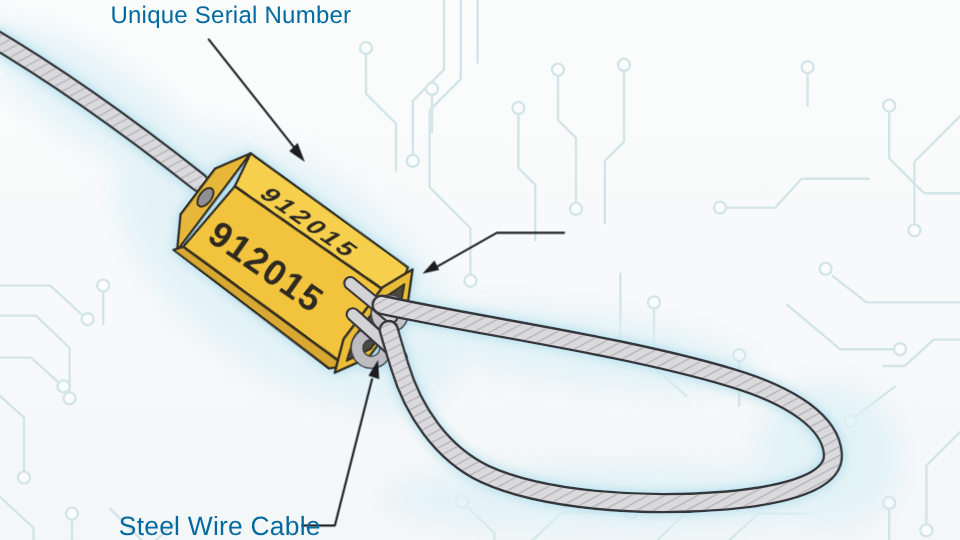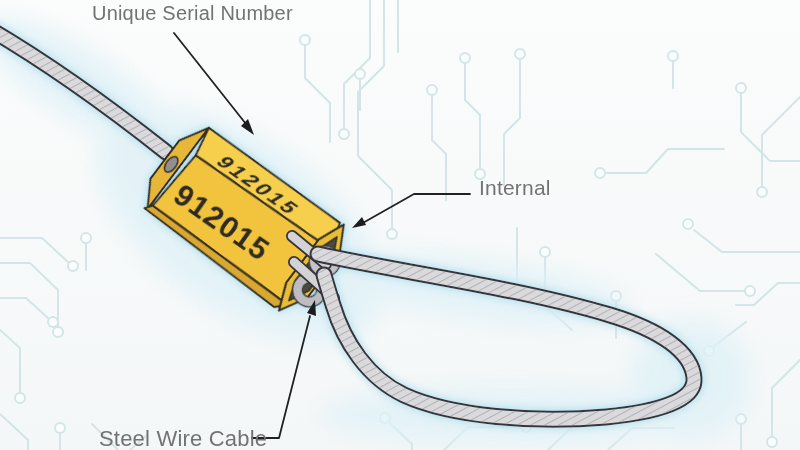--- a/index.html
+++ b/index.html
@@ -5,21 +5,21 @@
   html,body{margin:0;padding:0;}
   body{
     width:800px;height:450px;overflow:hidden;
     font-family:"Liberation Sans","DejaVu Sans",sans-serif;
     background:linear-gradient(180deg,#fbfcfc 0%,#f4f7f8 100%);
     position:relative;
   }
   .stage{position:absolute;inset:0;width:800px;height:450px;}
   svg.canvas{position:absolute;left:0;top:0;}
   .label{
-    position:absolute;color:#737373;font-weight:500;
+    position:absolute;color:#0369a1;font-weight:500;
     letter-spacing:.2px;white-space:nowrap;user-select:none;
   }
   .label-serial{left:92px;top:2px;font-size:20px;}
   .label-jaws{left:479px;top:175px;font-size:21px;line-height:25px;}
   .label-cable{left:99px;top:426px;font-size:22px;}
 </style>
 </head>
 <body>
 
 <div class="stage">
@@ -183,18 +183,17 @@
   <g fill="#1d1d1f" stroke="none">
     <polygon points="254,135 241,126 248,119"></polygon>
     <polygon points="352,228 362,217 366,225"></polygon>
     <polygon points="315,300 316,316 307,313"></polygon>
   </g>
 </svg>
 
 <div class="label label-serial">Unique Serial Number</div>
 
 <div class="label label-jaws">
-  <div>Internal</div>
 </div>
 
 <div class="label label-cable">Steel Wire Cable</div>
 
 </div>
 
 </body></html>

